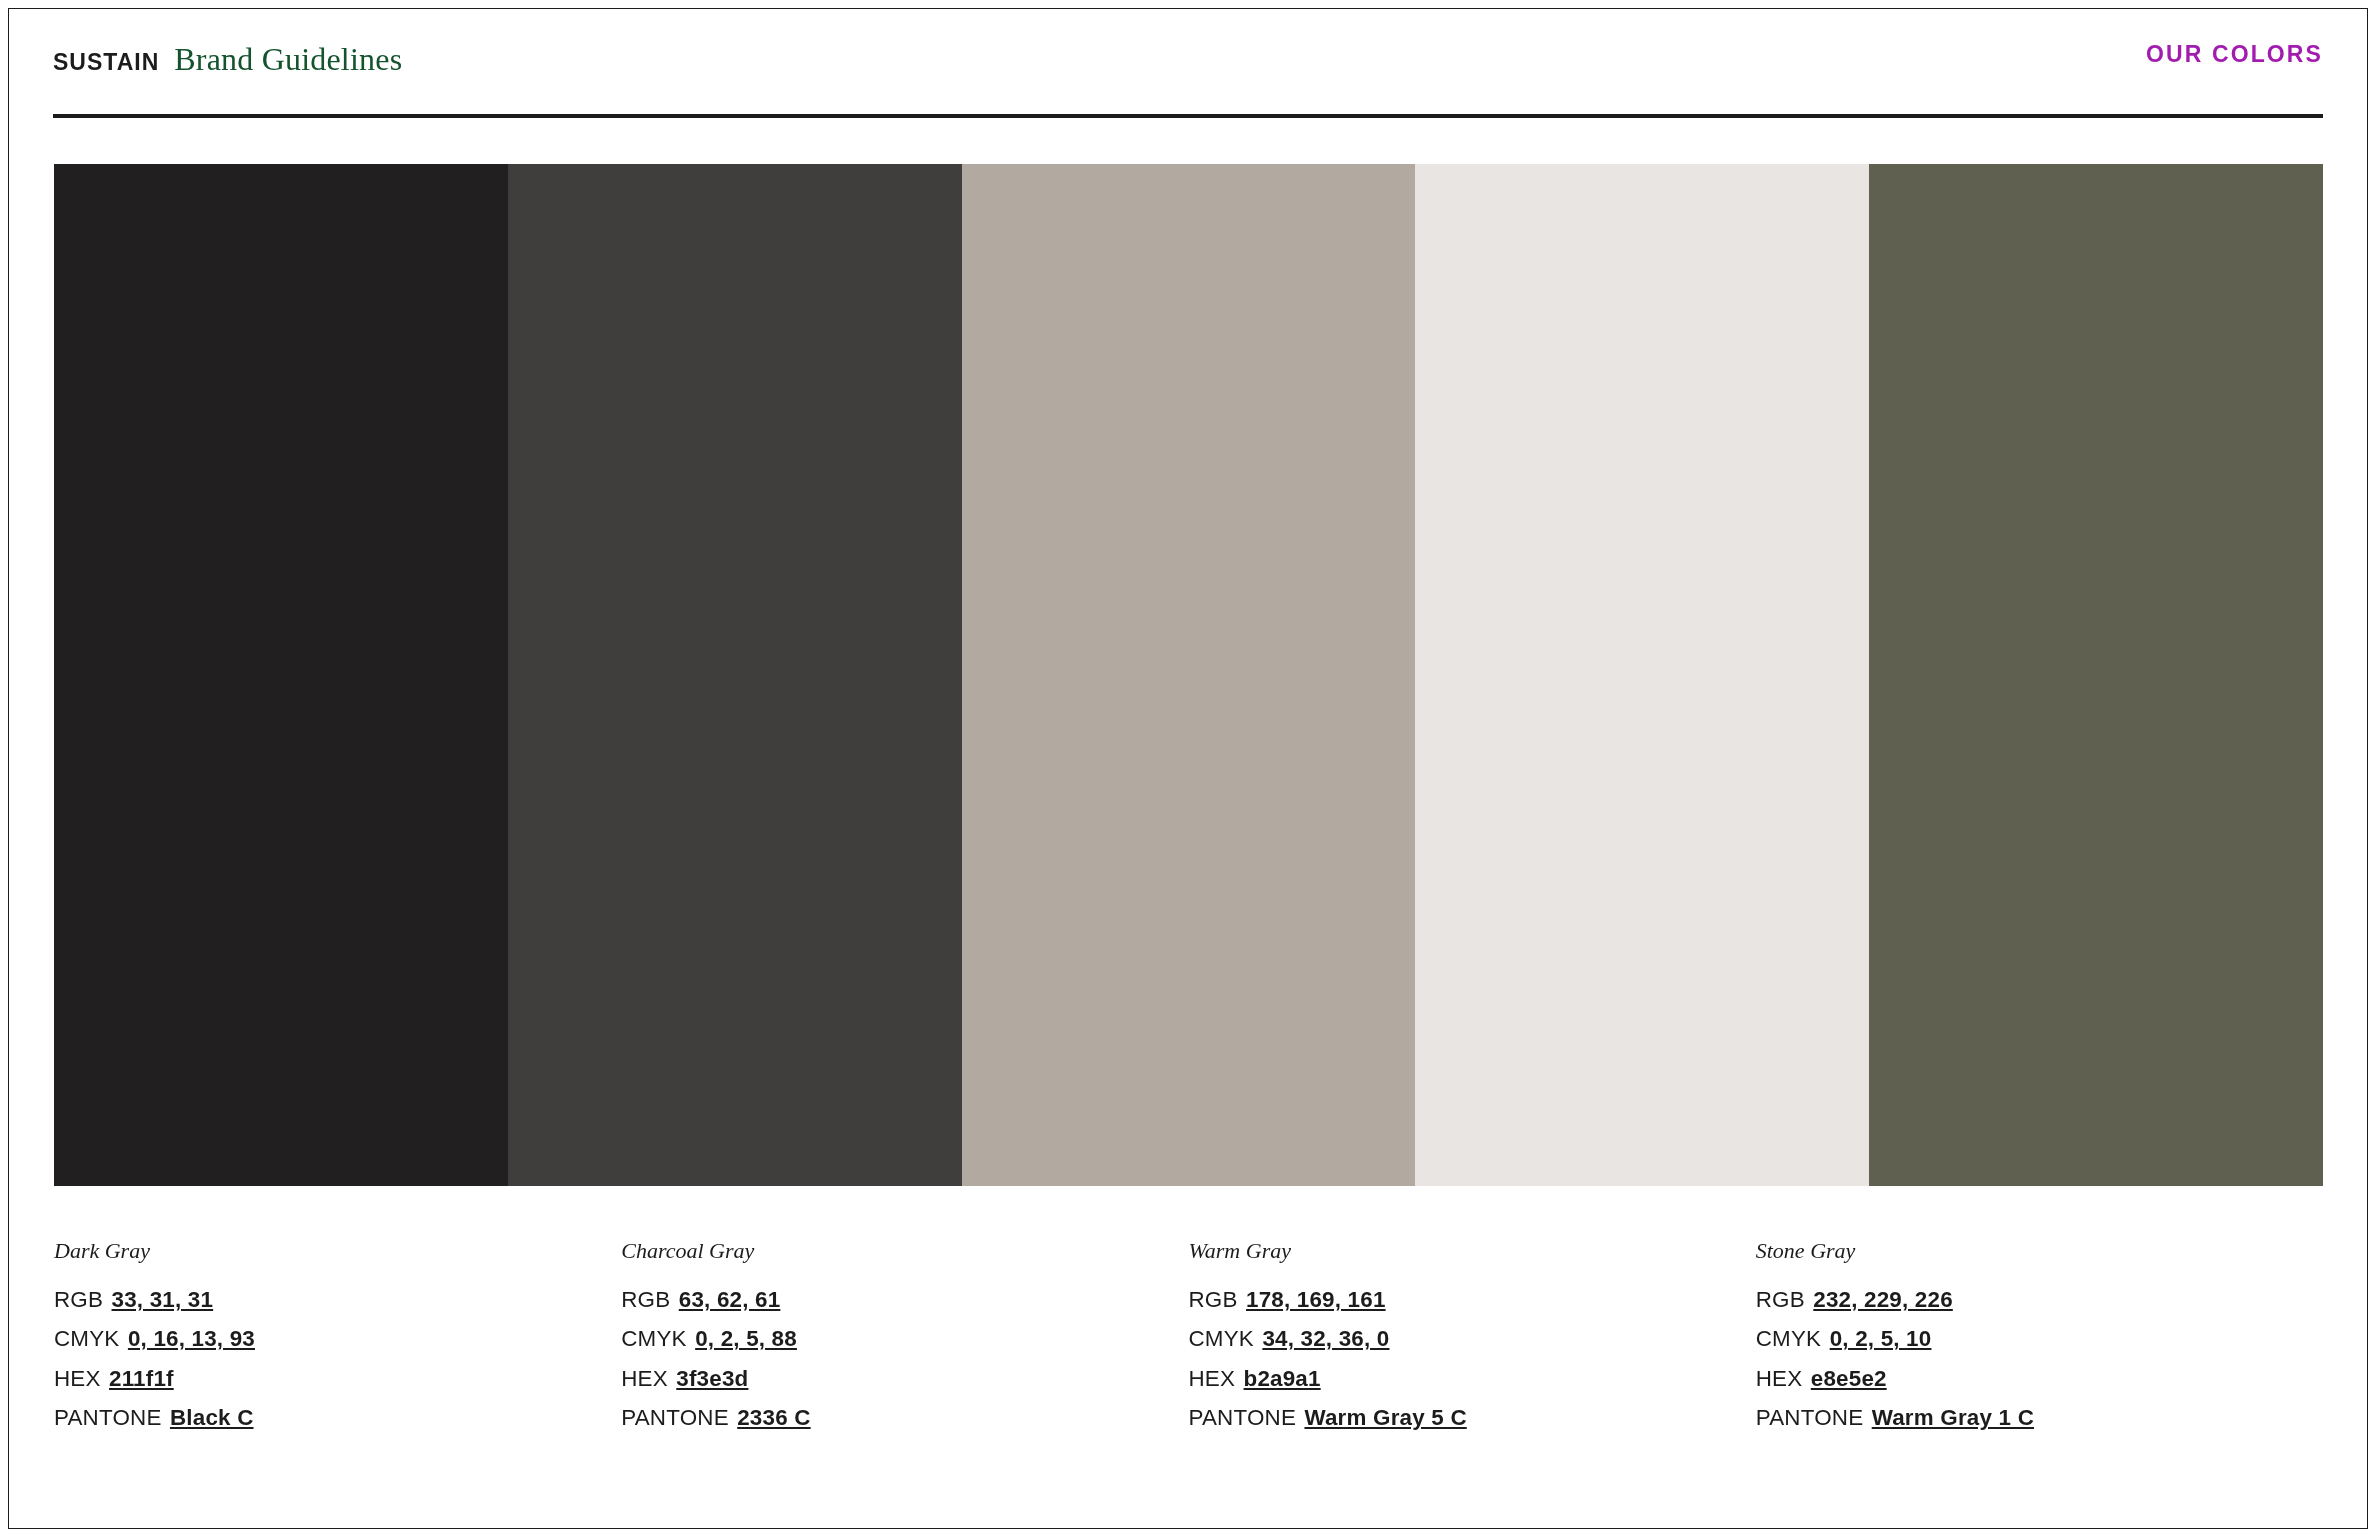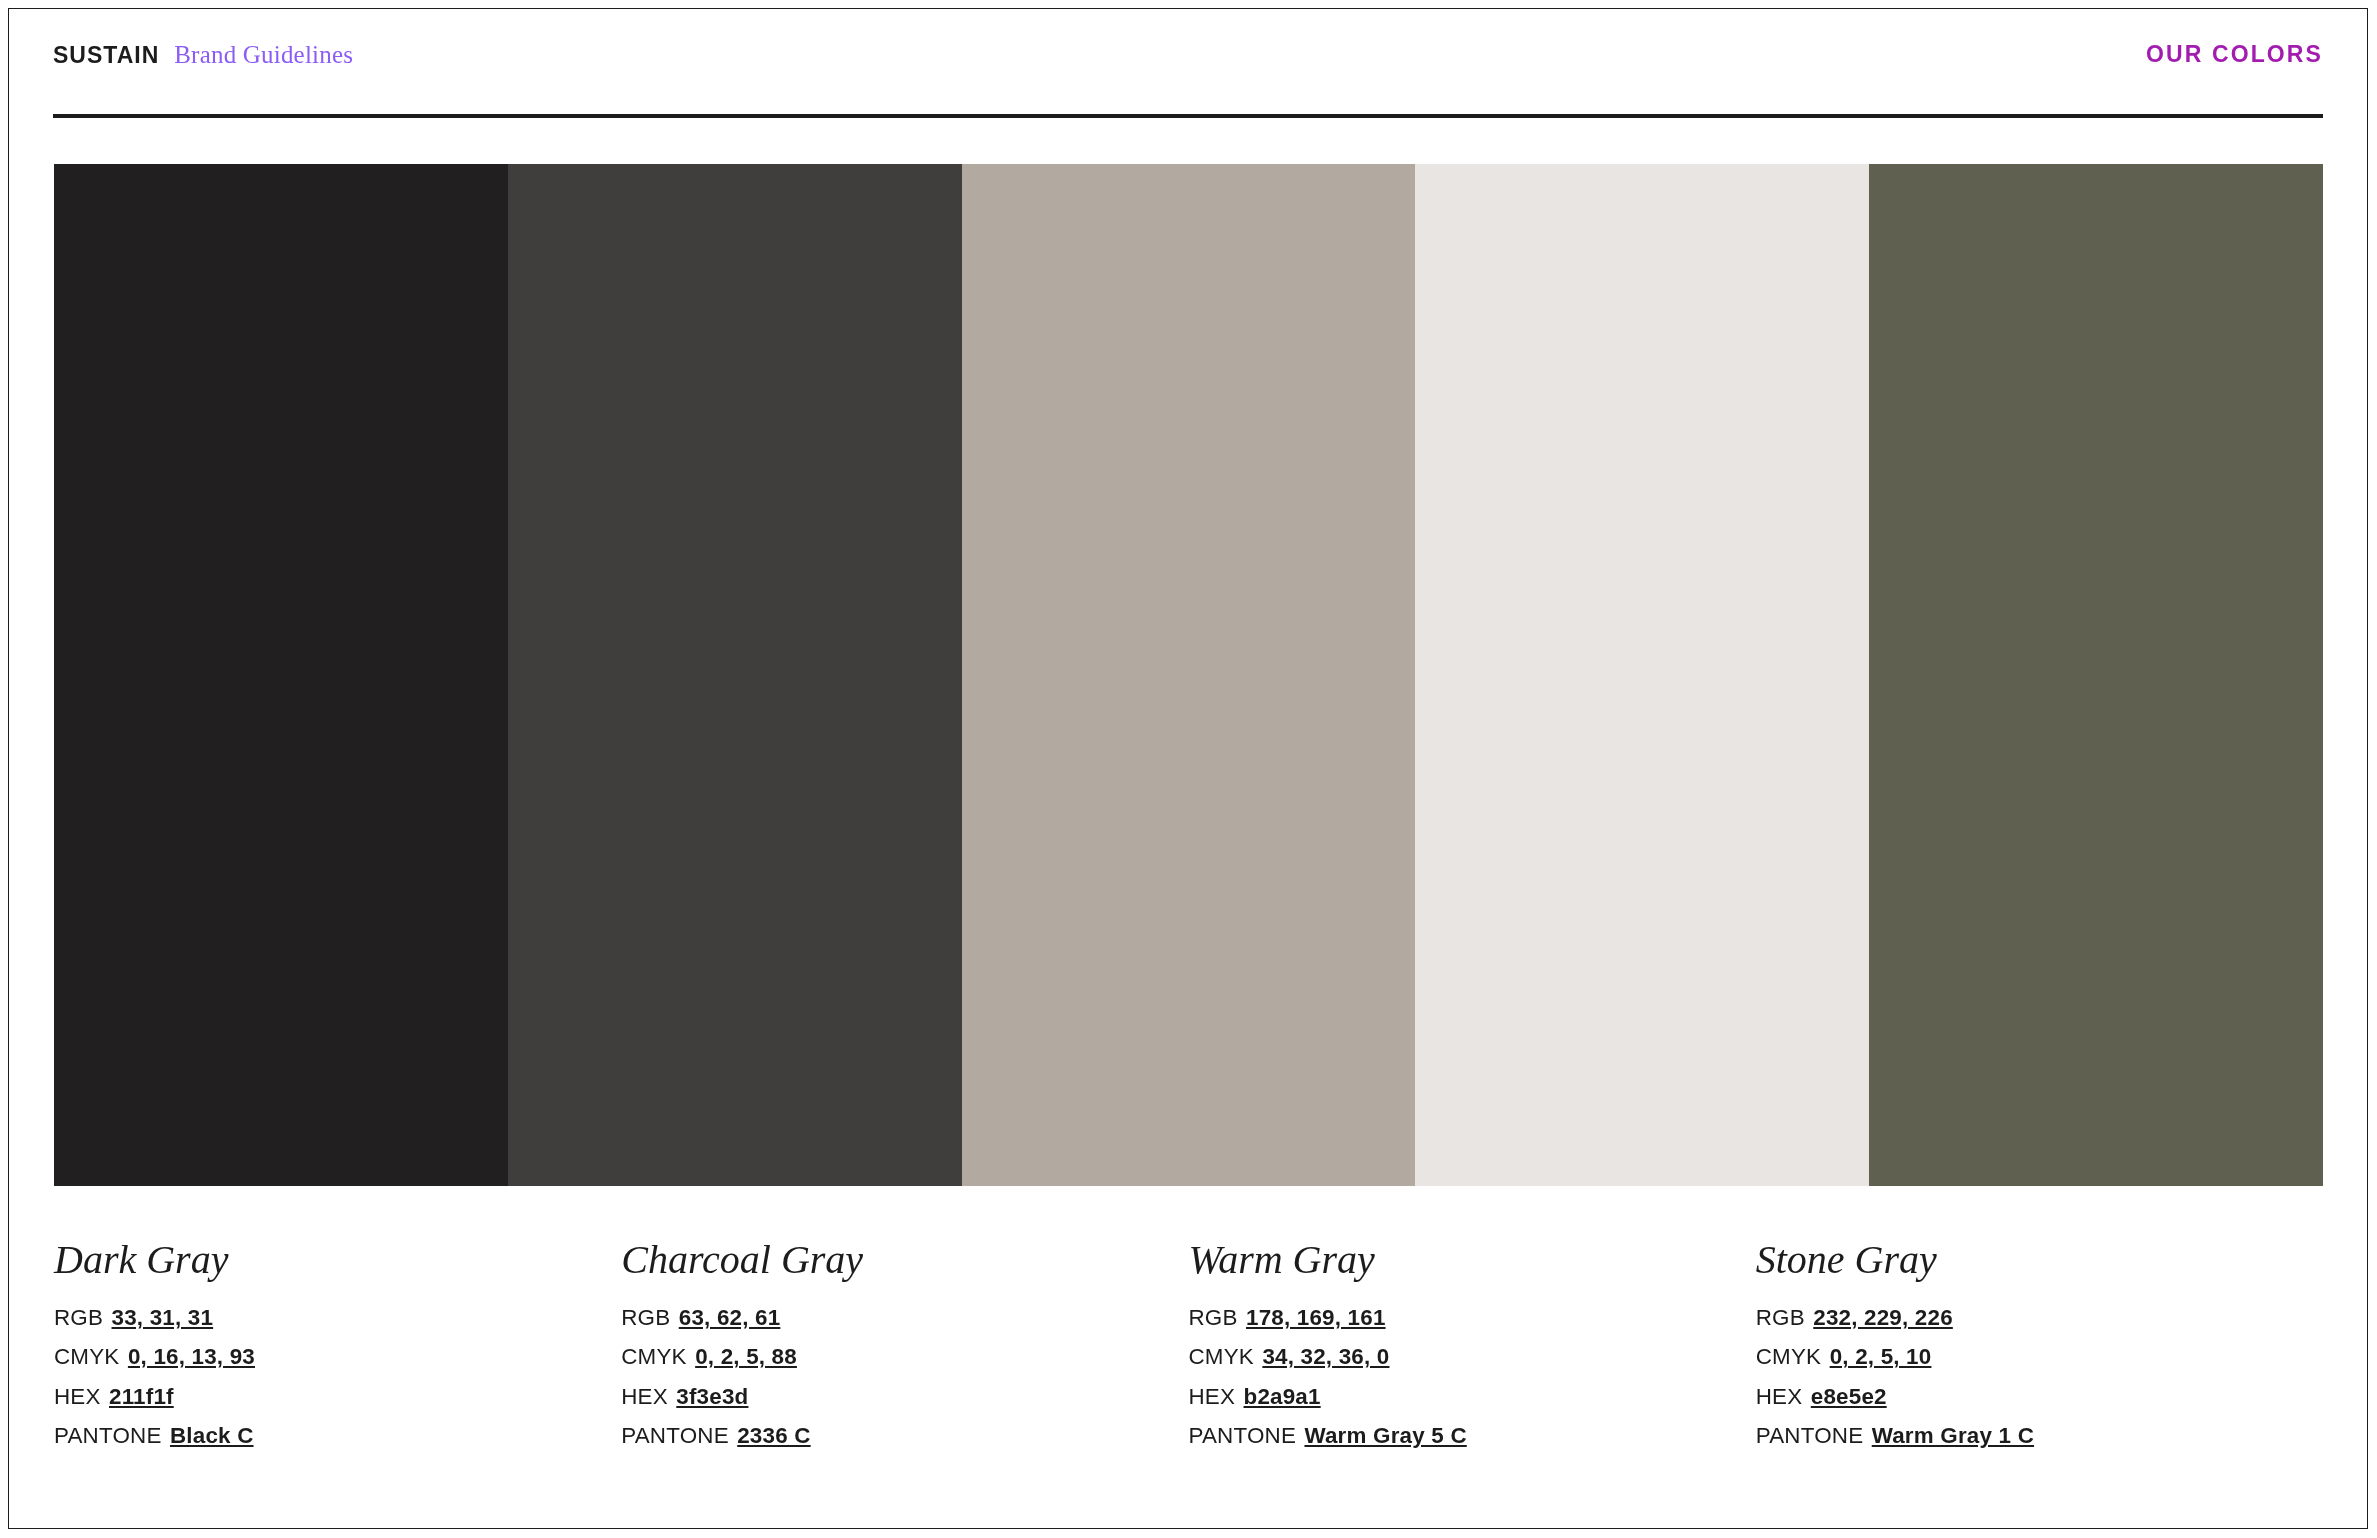--- a/index.html
+++ b/index.html
@@ -54,22 +54,22 @@
   .brand-word {
     font-family: "Liberation Sans", sans-serif;
     font-weight: 700;
     font-size: 23px;
     letter-spacing: 1px;
     color: #1c1c1c;
   }
   .brand-sub {
     font-family: "Liberation Serif", serif;
     font-weight: 400;
-    font-size: 25px;
-    color: #8b5cf6;
+    font-size: 32px;
+    color: #14532d;
     margin-left: 15px;
     letter-spacing: 0.2px;
   }
   .header-right {
     position: absolute;
     right: 0;
     top: 0;
     font-family: "Liberation Sans", sans-serif;
     font-weight: 700;
     font-size: 23px;
@@ -112,21 +112,21 @@
   }
   .legend-col {
     flex: 1 1 0;
     padding-right: 18.6px;
     box-sizing: border-box;
   }
   .color-name {
     font-family: "Liberation Serif", serif;
     font-style: italic;
     font-weight: 400;
-    font-size: 40px;
+    font-size: 22px;
     color: #1c1c1c;
     line-height: 1;
     margin: 0 0 27px 0;
     white-space: nowrap;
   }
   .spec-row {
     font-family: "Liberation Sans", sans-serif;
     font-size: 22.4px;
     color: #1c1c1c;
     line-height: 1;

